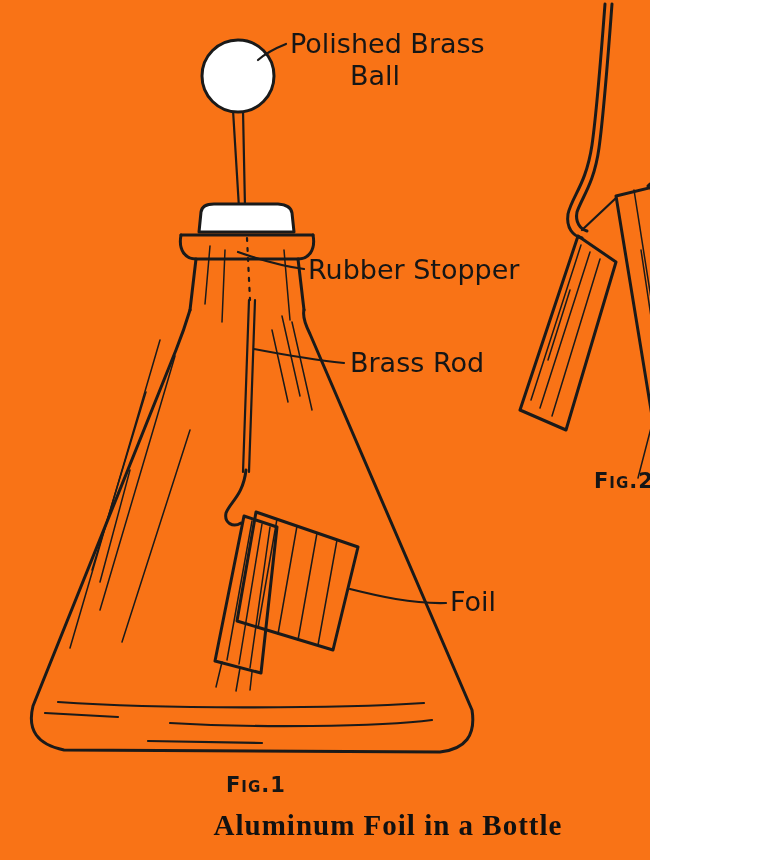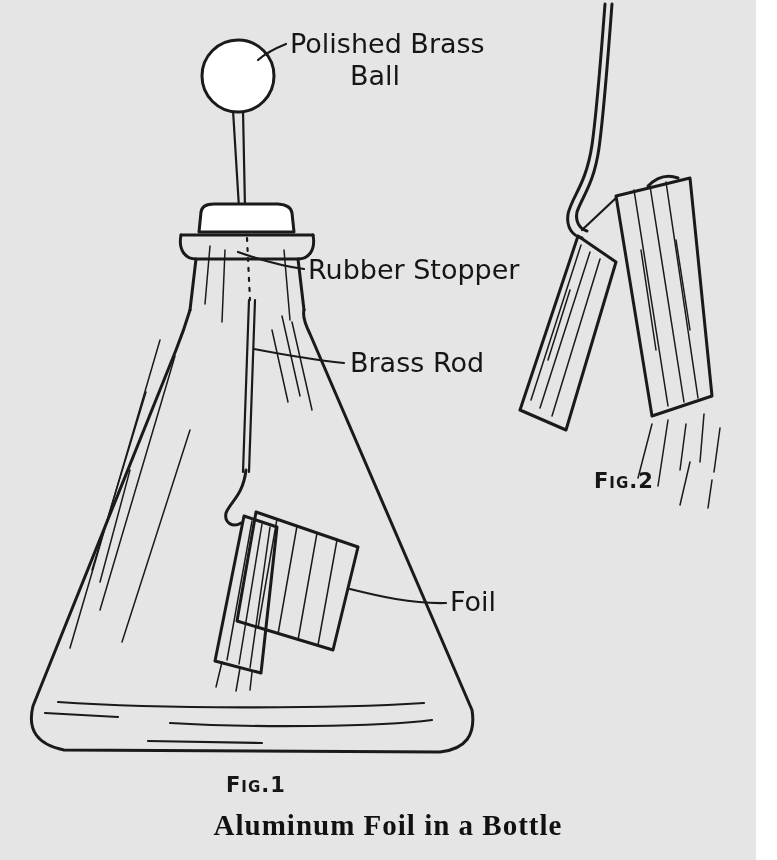--- a/index.html
+++ b/index.html
@@ -1,16 +1,16 @@
 <!DOCTYPE html>
 <html><head>
 <meta charset="utf-8">
 <style>
   html,body{margin:0;padding:0;background:#ffffff;}
-  .stage{position:relative;width:756px;height:860px;background:#e5e5e5;overflow:hidden;}
+  .stage{position:relative;width:650px;height:860px;background:#f97316;overflow:hidden;}
   svg{position:absolute;inset:0;}
   .outline{fill:none;stroke:#1a1a1a;stroke-width:3;stroke-linecap:round;stroke-linejoin:round;}
   .med{fill:none;stroke:#1a1a1a;stroke-width:2.2;stroke-linecap:round;stroke-linejoin:round;}
   .thin{fill:none;stroke:#1a1a1a;stroke-width:1.5;stroke-linecap:round;stroke-linejoin:round;}
   .whitefill{fill:#ffffff;stroke:#1a1a1a;stroke-width:3;stroke-linejoin:round;}
   .label{font-family:"DejaVu Sans",sans-serif;font-size:27px;fill:#161616;}
   .figlabel{font-family:"DejaVu Sans",sans-serif;font-size:21px;font-weight:bold;font-variant:small-caps;letter-spacing:1px;fill:#161616;}
   .caption{font-family:"Liberation Serif",serif;font-size:29px;font-weight:bold;fill:#111111;letter-spacing:1px;}
 </style>
 </head>

